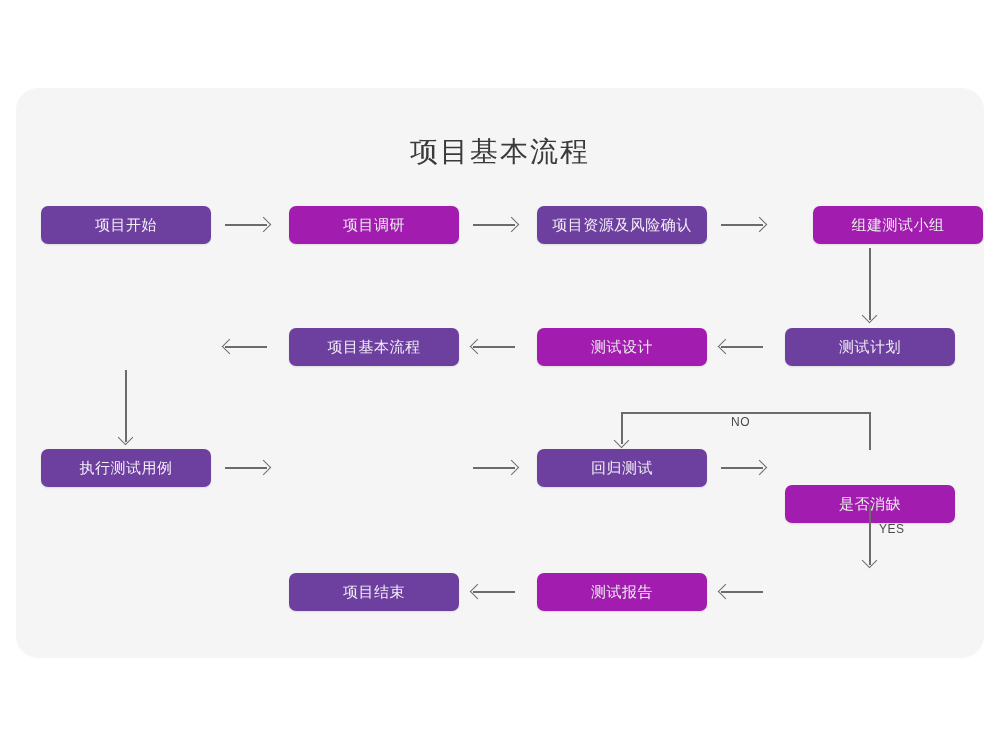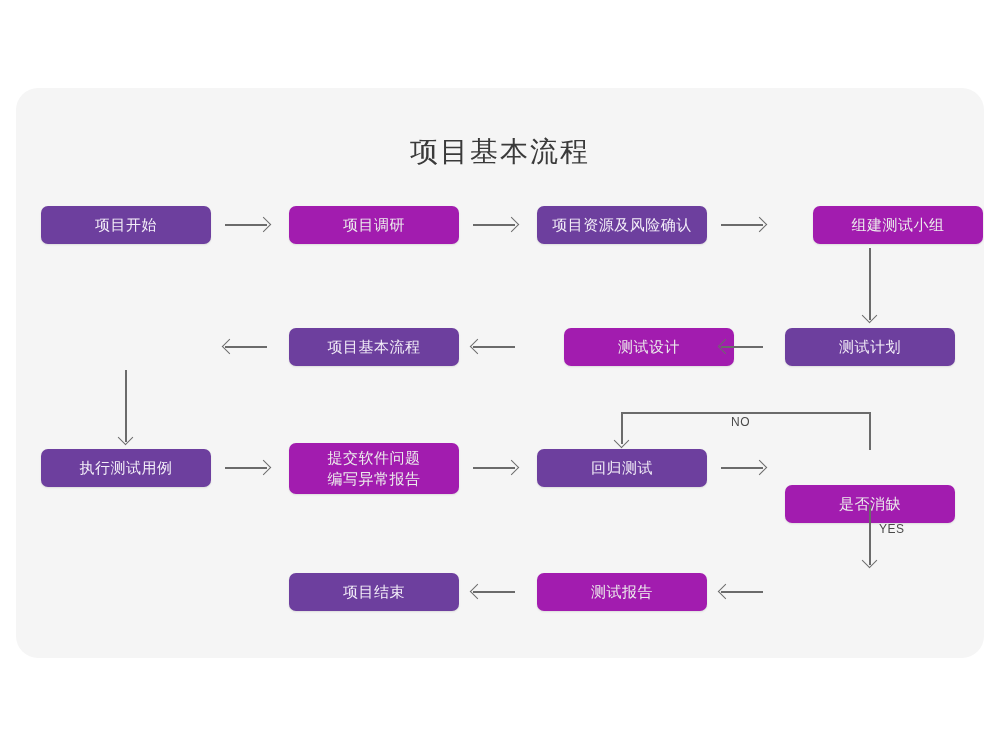--- a/index.html
+++ b/index.html
@@ -116,45 +116,41 @@
   <div class="hline" style="left:225px; top:346px; width:42px;"></div>
   <div class="arrow-head ah-left" style="left:224px; top:341px;"></div>
 
   <div class="node purple" style="left:289px; top:328px; width:170px; height:38px;">
     <span>项目基本流程</span>
   </div>
 
   <div class="hline" style="left:473px; top:346px; width:42px;"></div>
   <div class="arrow-head ah-left" style="left:472px; top:341px;"></div>
 
-  <div class="node gray" style="left:537px; top:328px; width:170px; height:38px;margin-left:27px;">
+  <div class="node gray" style="left:537px; top:328px; width:170px; height:38px;">
     <span>测试设计</span>
   </div>
 
   <div class="hline" style="left:721px; top:346px; width:42px;"></div>
   <div class="arrow-head ah-left" style="left:720px; top:341px;"></div>
 
   <div class="node purple" style="left:785px; top:328px; width:170px; height:38px;">
     <span>测试计划</span>
   </div>
 
   <div class="vline" style="left:125px; top:370px; height:72px;"></div>
   <div class="arrow-head ah-down" style="left:120px; top:432px;"></div>
 
   <div class="node purple" style="left:41px; top:449px; width:170px; height:38px;">
     <span>执行测试用例</span>
   </div>
 
   <div class="hline" style="left:225px; top:467px; width:42px;"></div>
   <div class="arrow-head ah-right" style="left:258px; top:462px;"></div>
 
-  <div class="node gray" style="left:289px; top:443px; width:170px; height:51px; flex-direction:column;">
-    <span>提交软件问题</span>
-    <span>编写异常报告</span>
-  </div>
 
   <div class="hline" style="left:473px; top:467px; width:42px;"></div>
   <div class="arrow-head ah-right" style="left:506px; top:462px;"></div>
 
   <div class="node purple" style="left:537px; top:449px; width:170px; height:38px;">
     <span>回归测试</span>
   </div>
 
   <div class="hline" style="left:721px; top:467px; width:42px;"></div>
   <div class="arrow-head ah-right" style="left:754px; top:462px;"></div>

